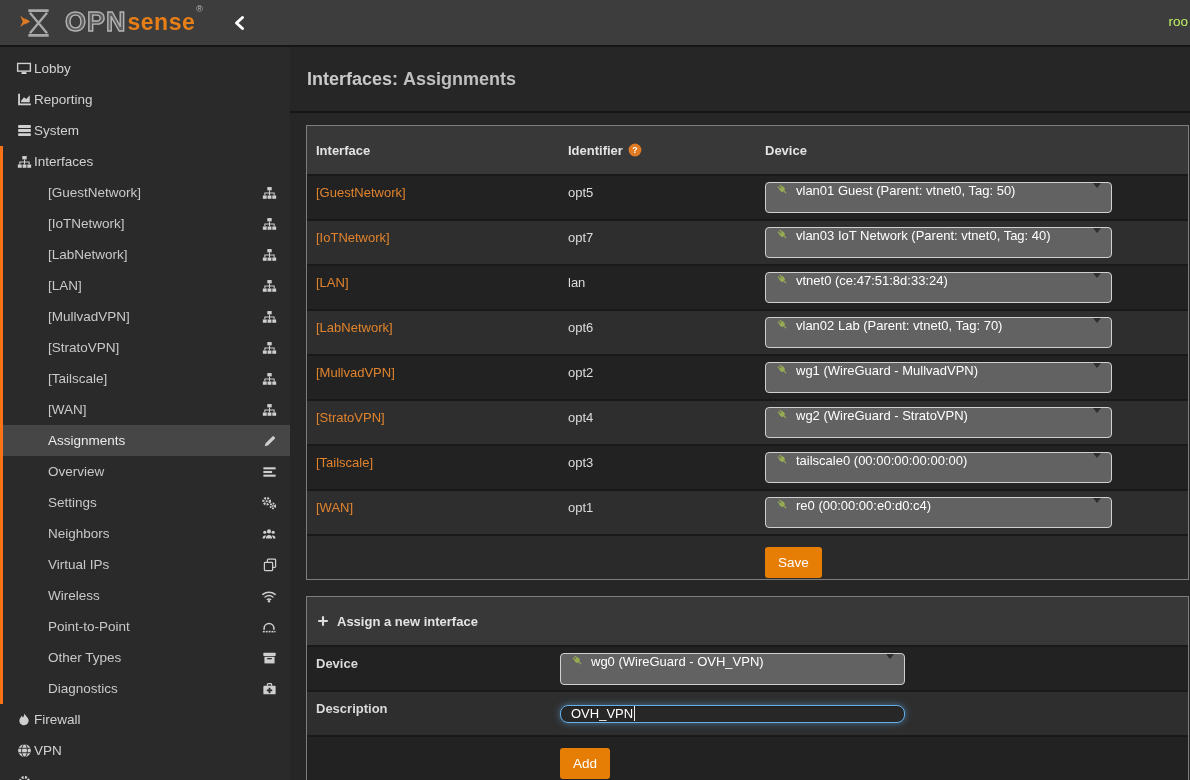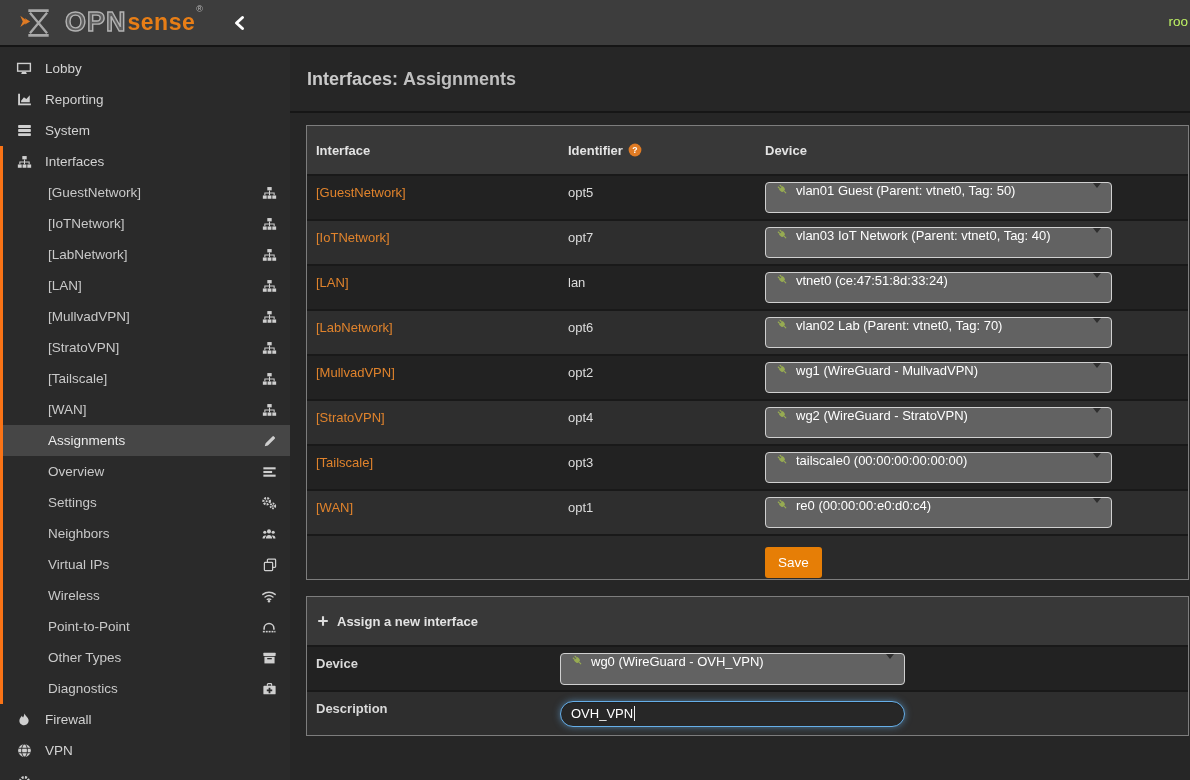--- a/index.html
+++ b/index.html
@@ -17,21 +17,21 @@
     color:rgba(178,178,178,0.28);-webkit-text-stroke:1.4px #b2b2b2;line-height:1;}
   .brand-sense{font-size:23px;font-weight:800;color:#e87e16;line-height:1;margin-left:1px;letter-spacing:.5px;}
   .brand-reg{font-size:9px;color:#bdbdbd;vertical-align:top;margin:-10px 0 0 1px;align-self:flex-start;padding-top:6px;}
   .collapse{margin-left:30px;display:flex;cursor:pointer;}
   .topbar-user{position:absolute;right:2px;top:14px;color:#bef264;font-size:13.5px;}
   
   .app{display:flex;height:733px;overflow:hidden;}
   .sidebar{width:290px;min-width:290px;background:#2a2a2a;padding-top:6px;overflow:hidden;}
   .nav-item{height:31px;display:flex;align-items:center;color:#d2d2d2;
     font-size:13.5px;cursor:pointer;box-sizing:border-box;}
-  .nav-item.top{padding-left:14px;gap:11px;}
+  .nav-item.top{padding-left:14px;}
   .nav-item .ic{width:20px;display:flex;justify-content:center;align-items:center;color:#cfcfcf;}
   .nav-group{border-left:3px solid #f97316;}
   .nav-group .nav-item.top{padding-left:11px;}
   .nav-item.sub{padding-left:45px;padding-right:13px;color:#c9c9c9;font-size:13.5px;}
   .nav-item.sub .ic-r{margin-left:auto;display:flex;color:#cfcfcf;}
   .nav-item.active{background:#464646;color:#eaeaea;}
   
   .main{flex:1;overflow:hidden;background:#262626;}
   .page-head{height:66px;box-sizing:border-box;padding:22px 0 0 17px;
     border-bottom:2px solid #161616;font-size:18px;font-weight:bold;color:#c9c9c9;}
@@ -61,22 +61,22 @@
   .btn{background:#e67e06;color:#fff;border:none;border-radius:3px;font-size:13.5px;
     padding:8px 13px;font-family:inherit;cursor:pointer;margin-top:10px;}
   .p2head{display:flex;align-items:center;gap:8px;padding-left:10px;color:#e3e3e3;}
   .p2head .ph-label{font-weight:bold;font-size:13px;}
   .plus{display:flex;color:#dcdcdc;}
   .trow2{height:45px;box-sizing:border-box;border-top:2px solid #191919;background:#222222;}
   .trow2.alt{background:#2e2e2e;}
   .lbl{padding-top:9px;font-size:13px;font-weight:bold;color:#dadada;}
   .ctl{display:flex;align-items:center;}
   .sel2{width:345px;height:32px;}
-  .text-input{width:345px;height:26px;box-sizing:border-box;background:#272727;
-    border:1px solid #66afe9;border-radius:16px;
+  .text-input{width:345px;height:18px;box-sizing:border-box;background:#272727;
+    border:1px solid #66afe9;border-radius:8px;
     box-shadow:0 0 7px rgba(102,175,233,.55), inset 0 1px 1px rgba(0,0,0,.2);
     display:flex;align-items:center;padding:0 10px;color:#fff;font-size:13px;cursor:text;}
   .cursor{width:1px;height:15px;background:#efefef;margin-left:1px;}
   .help{display:flex;cursor:pointer;}
 </style>
 </head>
 <body>
 
 <div class="topbar">
   <div class="brand">
@@ -579,16 +579,22 @@
         </div>
         <div class="t2-row trow2 alt">
           <div class="cell lbl">Description</div>
           <div class="cell ctl">
             <div class="text-input">
               <span>OVH_VPN</span>
               <span class="cursor"></span>
             </div>
           </div>
         </div>
+        <div class="t2-row trow2">
+          <div></div>
+          <div class="cell ctl">
+              <button class="btn">Add</button>
+            </div>
+        </div>
       </div>
     </div>
   </div>
 </div>
 
 </body></html>

